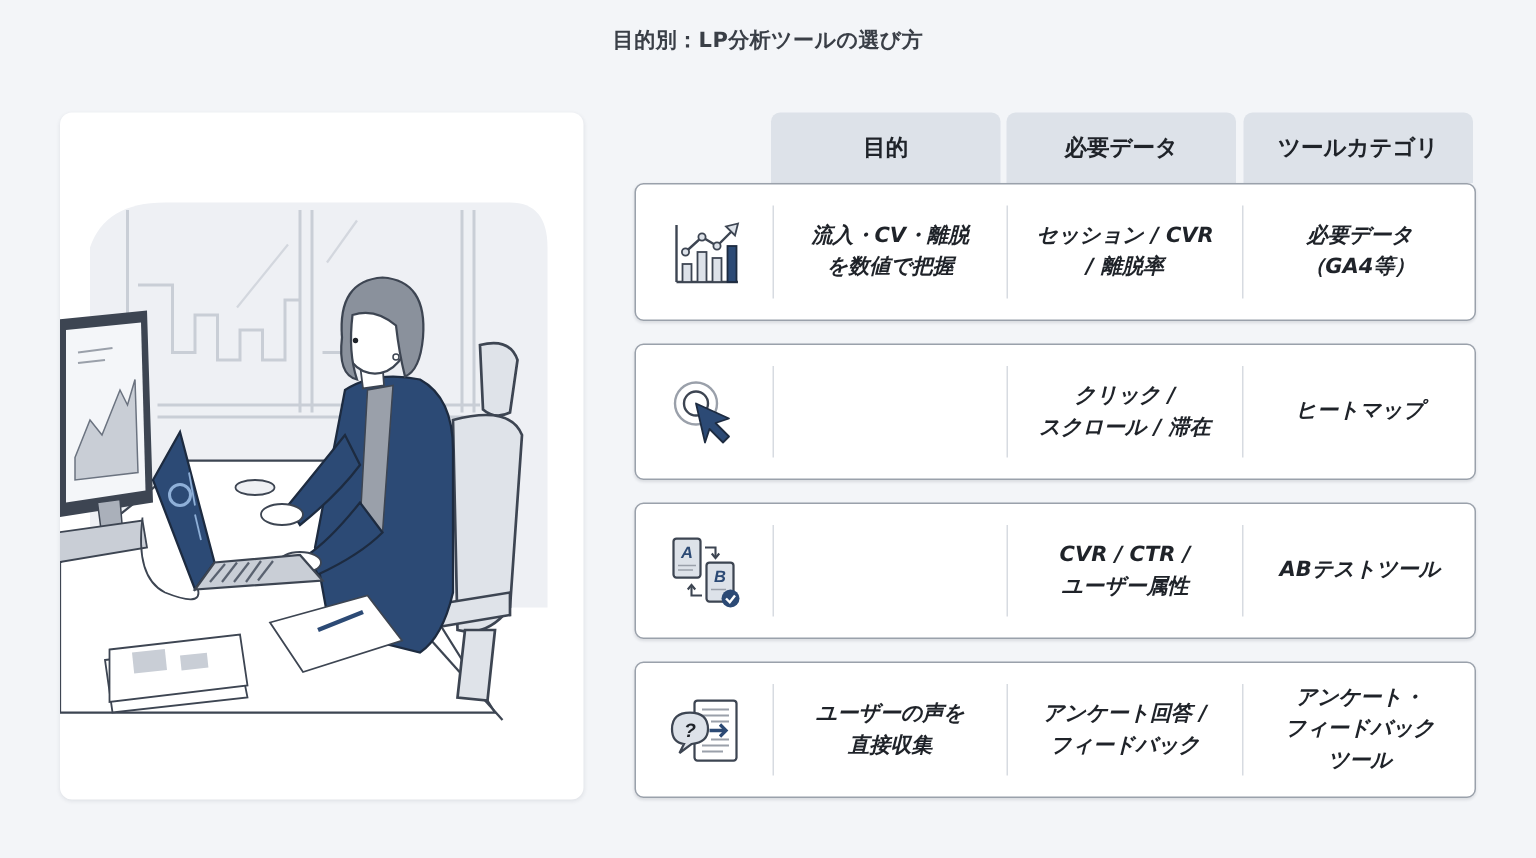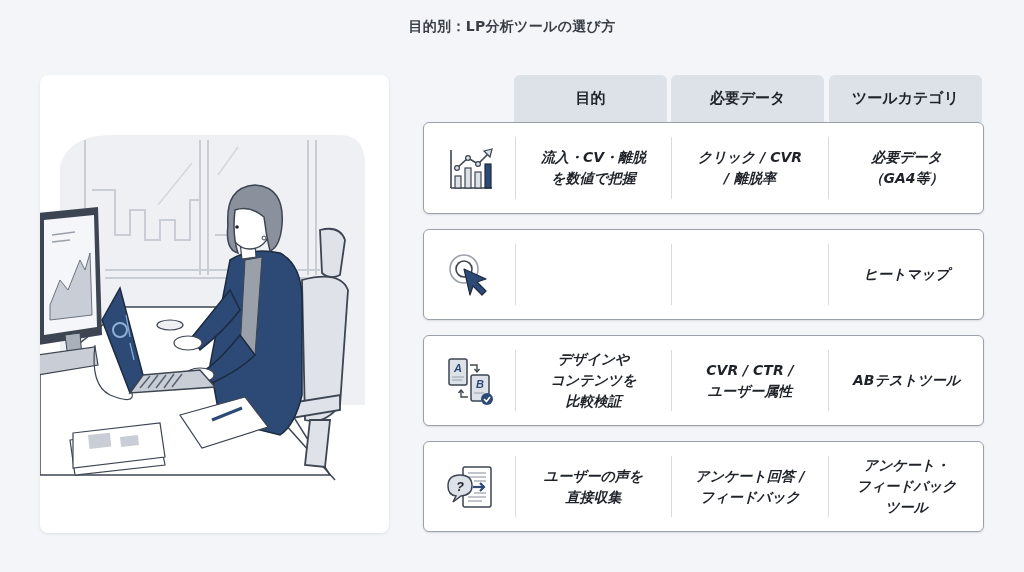--- a/index.html
+++ b/index.html
@@ -160,37 +160,39 @@
       <circle cx="11" cy="24" r="2.4" fill="#dde2e9" stroke="#3d4552" stroke-width="1.2"></circle>
       <circle cx="22" cy="14" r="2.4" fill="#dde2e9" stroke="#3d4552" stroke-width="1.2"></circle>
       <circle cx="32" cy="20" r="2.4" fill="#dde2e9" stroke="#3d4552" stroke-width="1.2"></circle>
       <polygon points="46,5 38,7 44,13" fill="#dde2e9" stroke="#3d4552" stroke-width="1.2"></polygon>
     </svg>
   </div>
   <div class="divider" style="left:91px;"></div>
   <div class="cell c1">流入・CV・離脱
 を数値で把握</div>
   <div class="divider" style="left:247px;"></div>
-  <div class="cell c2">クリック / CVR
+  <div class="cell c2">セッション / CVR
 / 離脱率</div>
   <div class="divider" style="left:404px;"></div>
   <div class="cell c3">必要データ
 （GA4等）</div>
 </div>
 
 <div class="row-card" style="top:229px; height:91px;">
   <div class="cell icon-cell">
     <svg width="48" height="48" viewBox="0 0 48 48">
       <circle cx="18" cy="18" r="14" fill="none" stroke="#9aa0aa" stroke-width="1.6"></circle>
       <circle cx="18" cy="18" r="8" fill="none" stroke="#3d4552" stroke-width="1.6"></circle>
       <path d="M18 18 L40 28 L31 31 L40 40 L36 44 L27 35 L24 44 Z" fill="#2c4a75" stroke="#1d2b40" stroke-width="1.2" stroke-linejoin="round"></path>
     </svg>
   </div>
   <div class="divider" style="left:91px;"></div>
   <div class="divider" style="left:247px;"></div>
+  <div class="cell c2">クリック /
+スクロール / 滞在</div>
   <div class="divider" style="left:404px;"></div>
   <div class="cell c3">ヒートマップ</div>
 </div>
 
 <div class="row-card" style="top:335px; height:91px;">
   <div class="cell icon-cell">
     <svg width="48" height="52" viewBox="0 0 48 52">
       <rect x="3" y="4" width="18" height="26" rx="2" fill="#dde2e9" stroke="#3d4552" stroke-width="1.5"></rect>
       <text x="12" y="17" text-anchor="middle" font-size="11" font-weight="bold" fill="#2c4a75" font-family="Liberation Sans, sans-serif">A</text>
       <line x1="6" y1="22" x2="18" y2="22" stroke="#9aa0aa" stroke-width="1"></line>
@@ -200,23 +202,20 @@
       <line x1="28" y1="38" x2="38" y2="38" stroke="#9aa0aa" stroke-width="1"></line>
       <path d="M24 10 L31 10 L31 16" fill="none" stroke="#3d4552" stroke-width="1.4"></path>
       <polyline points="28.5,14 31,17 33.5,14" fill="none" stroke="#3d4552" stroke-width="1.4"></polyline>
       <path d="M22 42 L15 42 L15 36" fill="none" stroke="#3d4552" stroke-width="1.4"></path>
       <polyline points="12.5,38 15,35 17.5,38" fill="none" stroke="#3d4552" stroke-width="1.4"></polyline>
       <circle cx="41" cy="44" r="6" fill="#2c4a75"></circle>
       <polyline points="38,44 40.5,46.5 44,42" fill="none" stroke="#ffffff" stroke-width="1.6"></polyline>
     </svg>
   </div>
   <div class="divider" style="left:91px;"></div>
-  <div class="cell c1">デザインや
-コンテンツを
-比較検証</div>
   <div class="divider" style="left:247px;"></div>
   <div class="cell c2">CVR / CTR /
 ユーザー属性</div>
   <div class="divider" style="left:404px;"></div>
   <div class="cell c3">ABテストツール</div>
 </div>
 
 <div class="row-card" style="top:441px; height:91px;">
   <div class="cell icon-cell">
     <svg width="52" height="52" viewBox="0 0 52 52">

